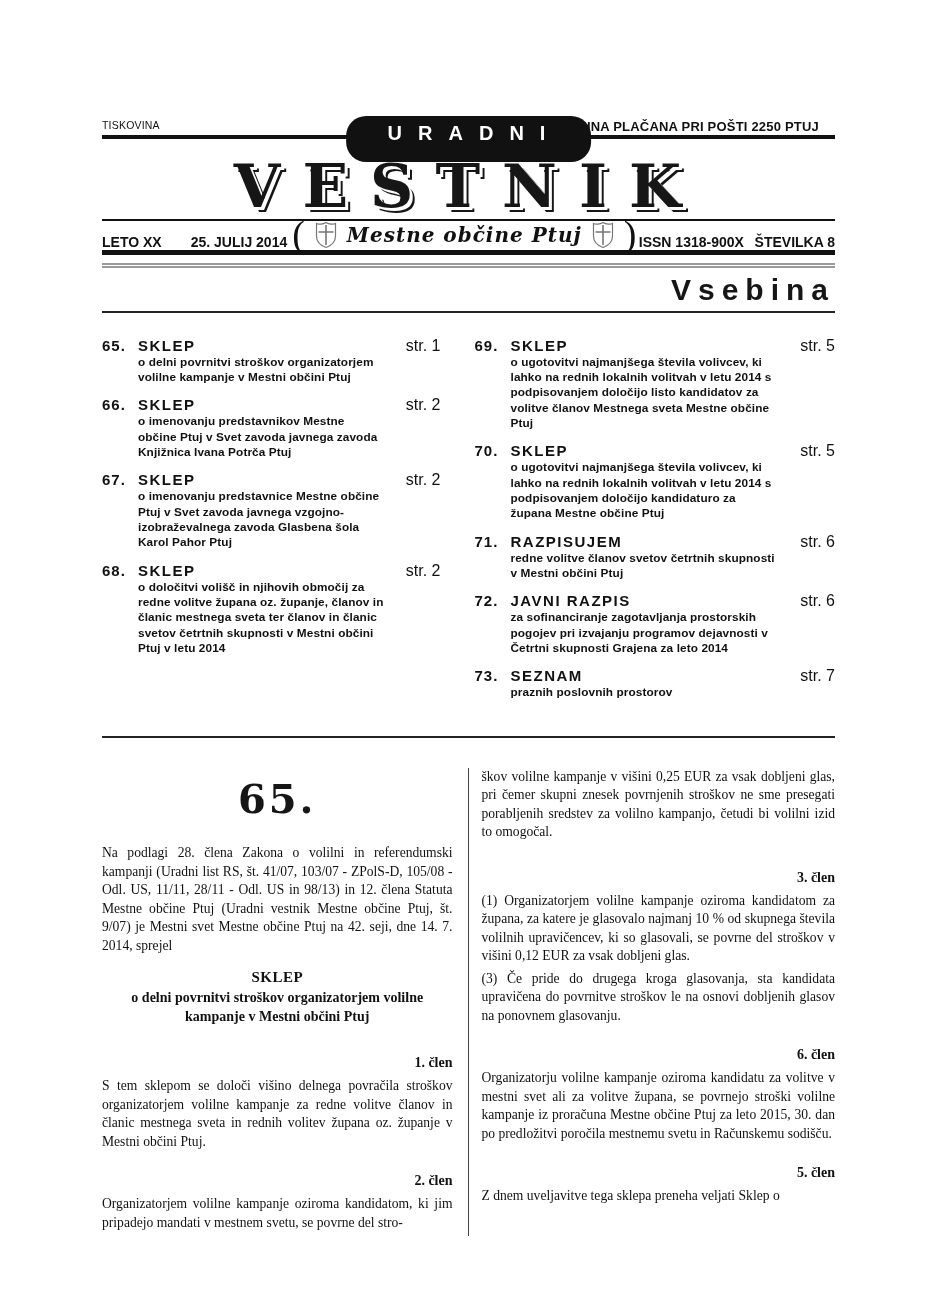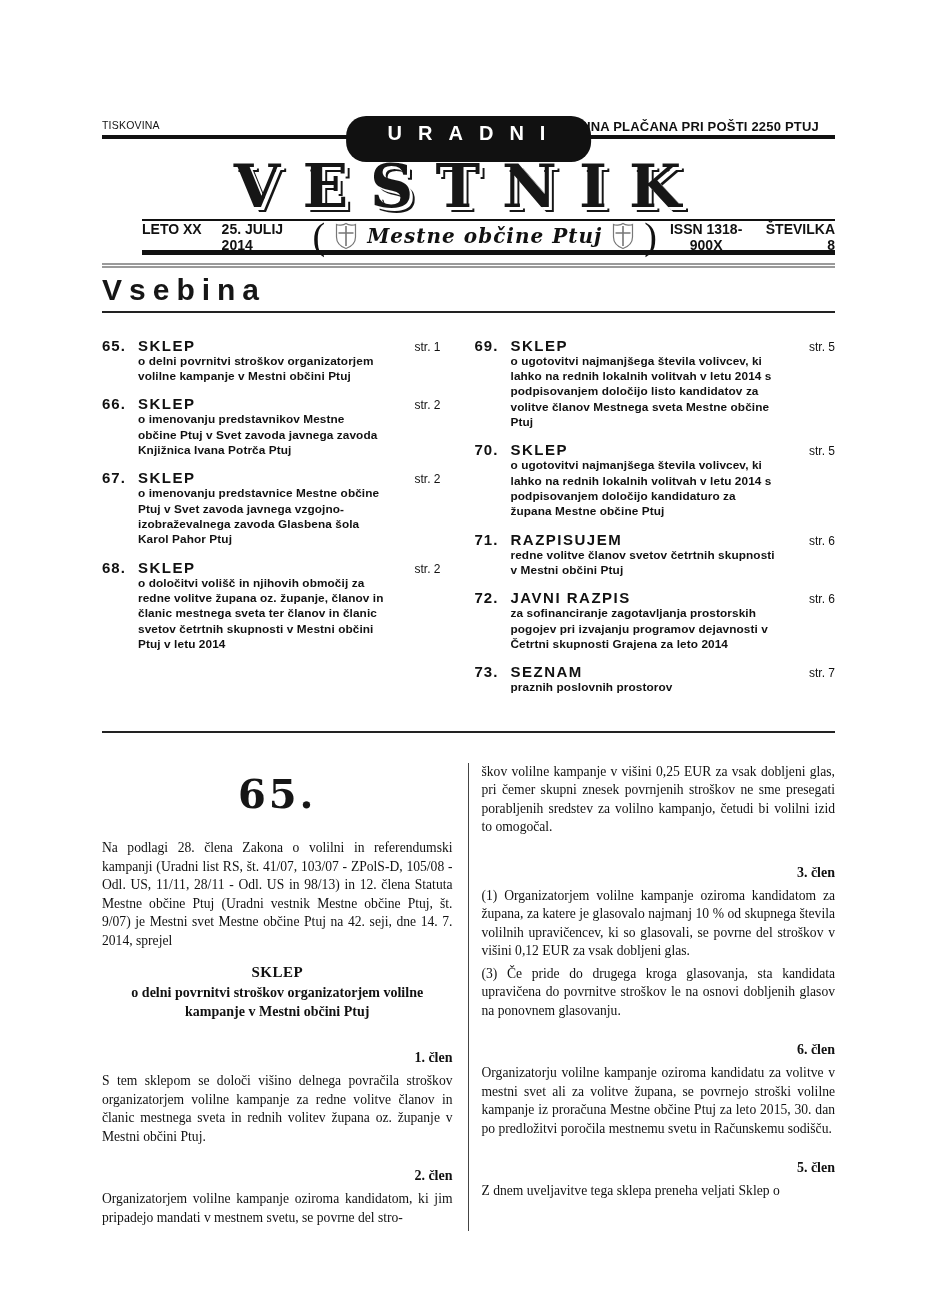--- a/index.html
+++ b/index.html
@@ -22,51 +22,51 @@
   
   .mast-title {
     text-align:center; font-family:"DejaVu Serif", serif; font-weight:bold;
     font-size:60px; line-height:.98; letter-spacing:22px; color:#161616;
     text-shadow:3px 3px 0 #fff, 5px 5px 0 #161616;
     margin-top:2px; white-space:nowrap;
   }
   
   .info-bar {
     margin-top:3px; border-top:2px solid #111; border-bottom:5px solid #111;
-    height:36px; display:flex; align-items:flex-start; font-size:14px; font-weight:bold;margin-left:40px;
+    height:36px; display:flex; align-items:flex-end; font-size:14px; font-weight:bold;
   }
   .info-leto { width:105px; }
   .info-date { width:120px; }
   .info-center { flex:1; display:flex; align-items:center; justify-content:center; gap:10px; }
   .paren { font-family:"Liberation Serif", serif; font-size:38px; font-weight:normal; line-height:.8; color:#111; }
   .shield { width:22px; height:28px; }
   .script-title {
     font-family:"DejaVu Serif", serif; font-style:italic; font-weight:bold;
     font-size:20px; letter-spacing:1px; white-space:nowrap;
   }
   .info-issn { width:130px; text-align:center; }
   .info-stevilka { width:105px; text-align:right; }
   
   .double-rule { margin-top:8px; height:5px; border-top:2px solid #9a9a9a; border-bottom:2px solid #9a9a9a; }
   .vsebina {
-    text-align:left; font-size:30px; font-weight:bold; letter-spacing:7px;
+    text-align:right; font-size:30px; font-weight:bold; letter-spacing:7px;
     margin-top:5px; color:#161616;
   }
   .thin-rule { margin-top:4px; height:2px; background:#222; }
   .mid-rule { margin-top:24px; height:2px; background:#222; }
   
   .toc { display:flex; margin-top:24px; }
   .toc-col { width:50%; }
   .toc-col-left  { padding-right:28px; }
   .toc-col-right { padding-left:6px; }
   .toc-item { margin-bottom:11px; }
   .toc-head { display:flex; align-items:baseline; }
   .toc-num   { font-size:15px; font-weight:bold; width:36px; letter-spacing:1px; }
   .toc-title { font-size:15px; font-weight:bold; letter-spacing:1.5px; flex:1; }
-  .toc-page  { font-size:12px; font-weight:normal; white-space:nowrap; }
+  .toc-page  { font-size:16px; font-weight:normal; white-space:nowrap; }
   .toc-sub {
     margin-left:36px; padding-right:55px; font-size:11.8px; font-weight:bold;
     line-height:1.3; letter-spacing:.1px;
   }
   
   .body-cols { display:flex; margin-top:30px; font-family:"Liberation Serif", serif; }
   .body-col { width:50%; font-size:13.6px; line-height:1.36; text-align:justify; }
   .body-col-left  { padding-right:15px; border-right:1.5px solid #444; }
   .body-col-right { padding-left:13px; }
   .article-number {

